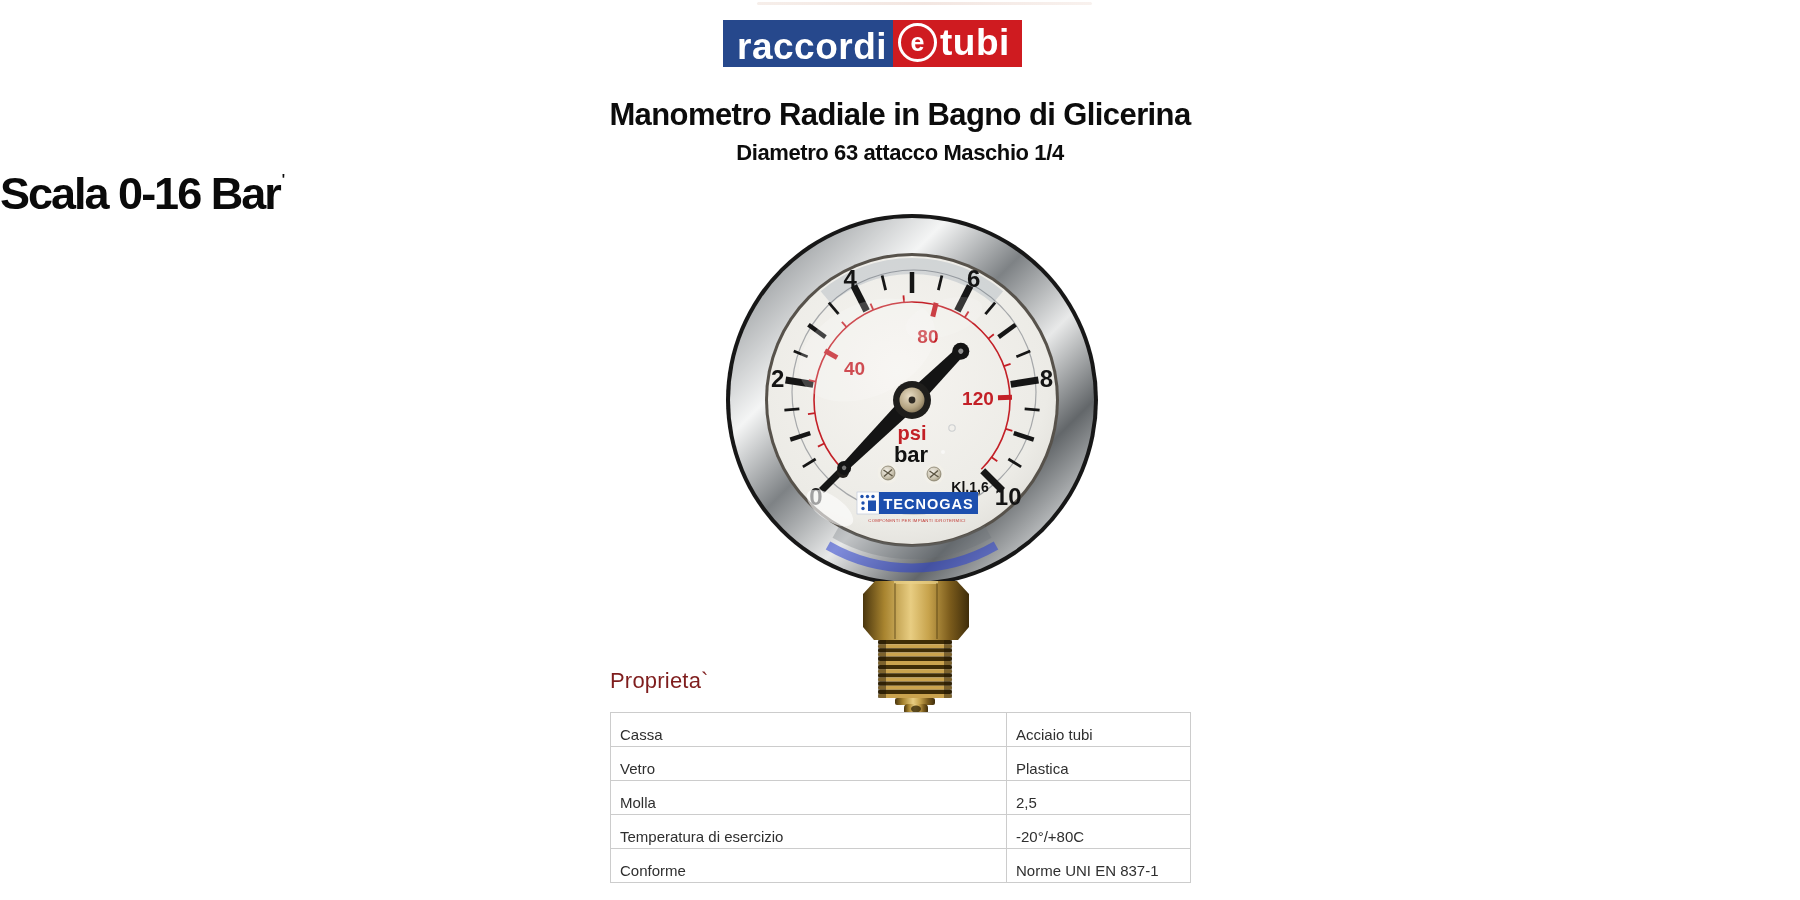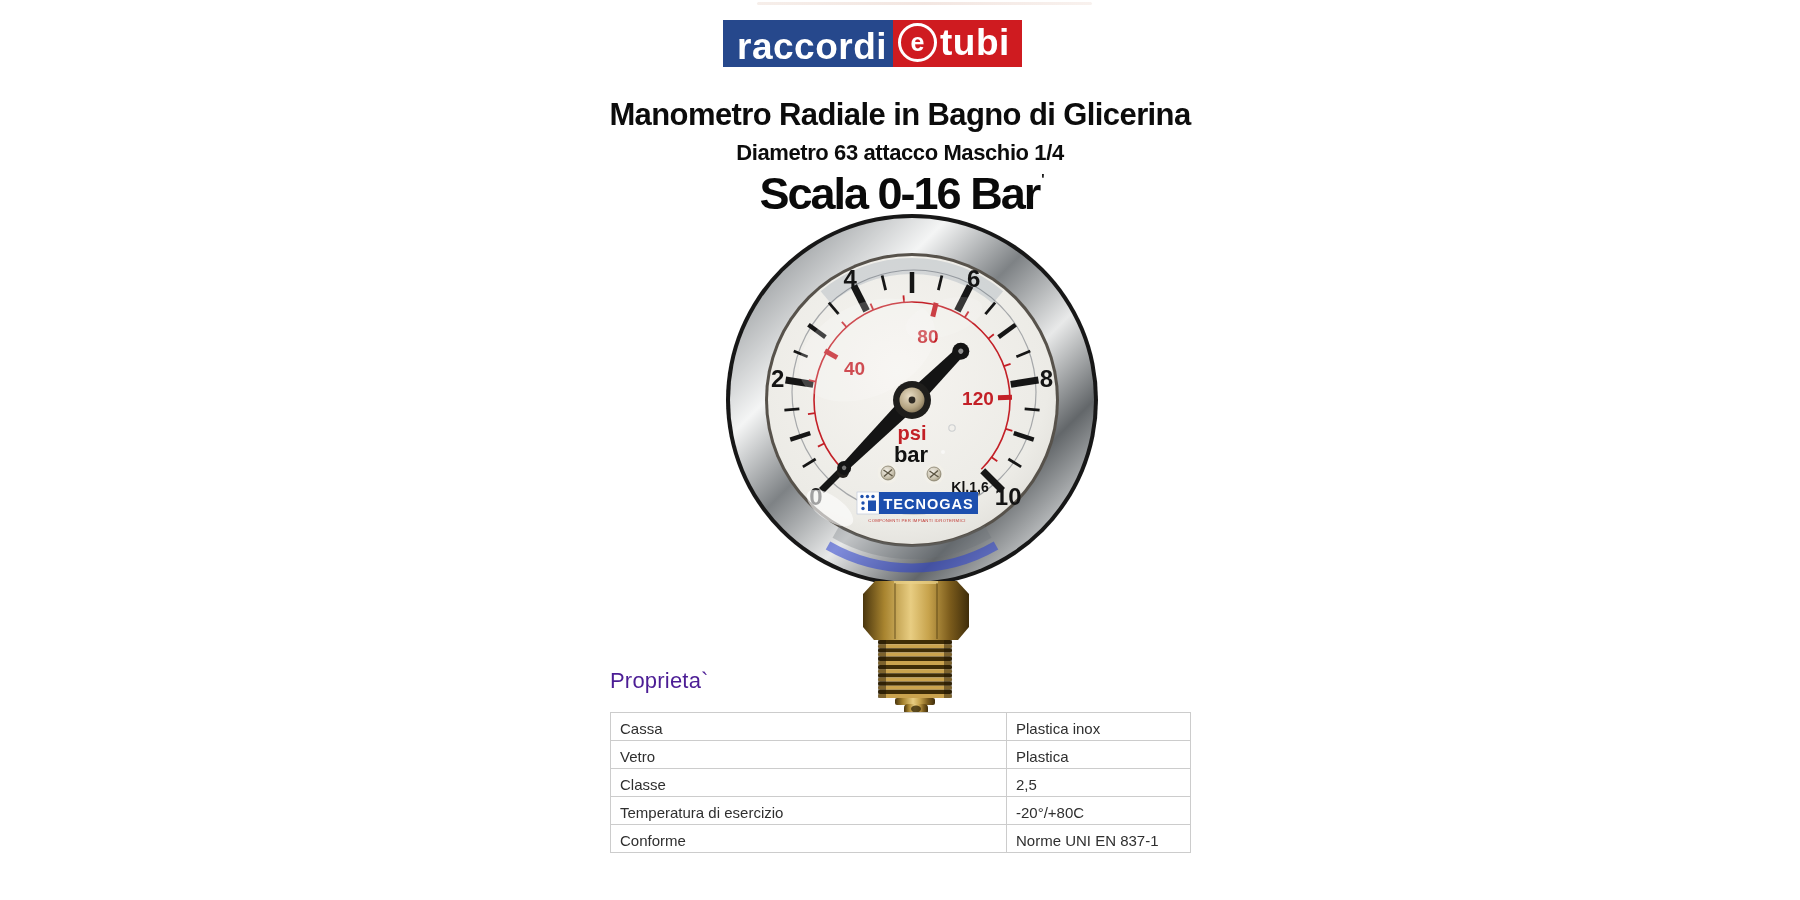--- a/index.html
+++ b/index.html
@@ -18,39 +18,39 @@
     transform:translateY(-1px);}
   .logo-e{width:33px;height:33px;border:3px solid #fff;border-radius:50%;color:#fff;
     font-weight:bold;font-size:25px;display:flex;align-items:center;justify-content:center;
     margin-right:3px;line-height:1;transform:translateY(-1px);}
 
   
   .title{position:absolute;left:0;top:97px;width:1800px;text-align:center;
     font-size:31px;font-weight:bold;color:#0c0c0c;letter-spacing:-.6px;}
   .subtitle{position:absolute;left:0;top:140px;width:1800px;text-align:center;
     font-size:22px;font-weight:bold;color:#0c0c0c;letter-spacing:-.4px;}
-  .scala{position:absolute;left:0;top:168px;width:1800px;text-align:center;
+  .scala{position:absolute;left:0;top:168px;width:1800px;
     font-size:45px;font-weight:bold;color:#0a0a0a;letter-spacing:-2px;}
   .scala sup{font-size:14px;font-weight:bold;vertical-align:top;line-height:1;position:relative;top:4px;left:2px;}
 
   
   #gauge-wrap{position:absolute;left:712px;top:200px;width:400px;height:520px;}
   .num-bar{font-family:"Liberation Sans",sans-serif;font-weight:bold;font-size:24px;fill:#141414;}
   .num-psi{font-family:"Liberation Sans",sans-serif;font-weight:bold;font-size:19px;fill:#c32027;}
   .psi-word{font-family:"Liberation Sans",sans-serif;font-weight:bold;font-size:20px;fill:#c32027;}
   .bar-word{font-family:"Liberation Sans",sans-serif;font-weight:bold;font-size:22px;fill:#111;}
   .class-mark{font-family:"Liberation Sans",sans-serif;font-weight:bold;font-size:14px;fill:#111;}
   .brand-text{font-family:"Liberation Sans",sans-serif;font-weight:bold;font-size:14.5px;fill:#fff;letter-spacing:1px;}
   .tagline{font-family:"Liberation Sans",sans-serif;font-size:4.3px;fill:#c13a35;letter-spacing:.25px;}
 
   
-  .props-heading{position:absolute;left:610px;top:668px;font-size:22px;color:#4c1d95;letter-spacing:.2px;}
+  .props-heading{position:absolute;left:610px;top:668px;font-size:22px;color:#7f1d1d;letter-spacing:.2px;}
   .ptable{position:absolute;left:610px;top:712px;width:581px;border-collapse:collapse;background:#fff;
     font-size:15px;color:#2f2f2f;table-layout:fixed;}
-  .ptable td{border:1px solid #cccccc;height:23px;padding:4px 0 0 9px;vertical-align:middle;}
+  .ptable td{border:1px solid #cccccc;height:23px;padding:10px 0 0 9px;vertical-align:middle;}
   .ptable td.lab{width:386px;}
 </style>
 </head>
 <body>
 
 <div id="stage">
 
   <div class="artifact"></div>
 
   <div id="logo">
@@ -246,28 +246,28 @@
     </g>
   </svg>
   </div>
 
   <div class="props-heading">Proprieta`</div>
 
   <table class="ptable">
     <tbody>
       <tr>
           <td class="lab">Cassa</td>
-          <td>Plastica inox</td>
+          <td>Acciaio tubi</td>
         </tr>
       <tr>
           <td class="lab">Vetro</td>
           <td>Plastica</td>
         </tr>
       <tr>
-          <td class="lab">Classe</td>
+          <td class="lab">Molla</td>
           <td>2,5</td>
         </tr>
       <tr>
           <td class="lab">Temperatura di esercizio</td>
           <td>-20°/+80C</td>
         </tr>
       <tr>
           <td class="lab">Conforme</td>
           <td>Norme UNI EN 837-1</td>
         </tr>

